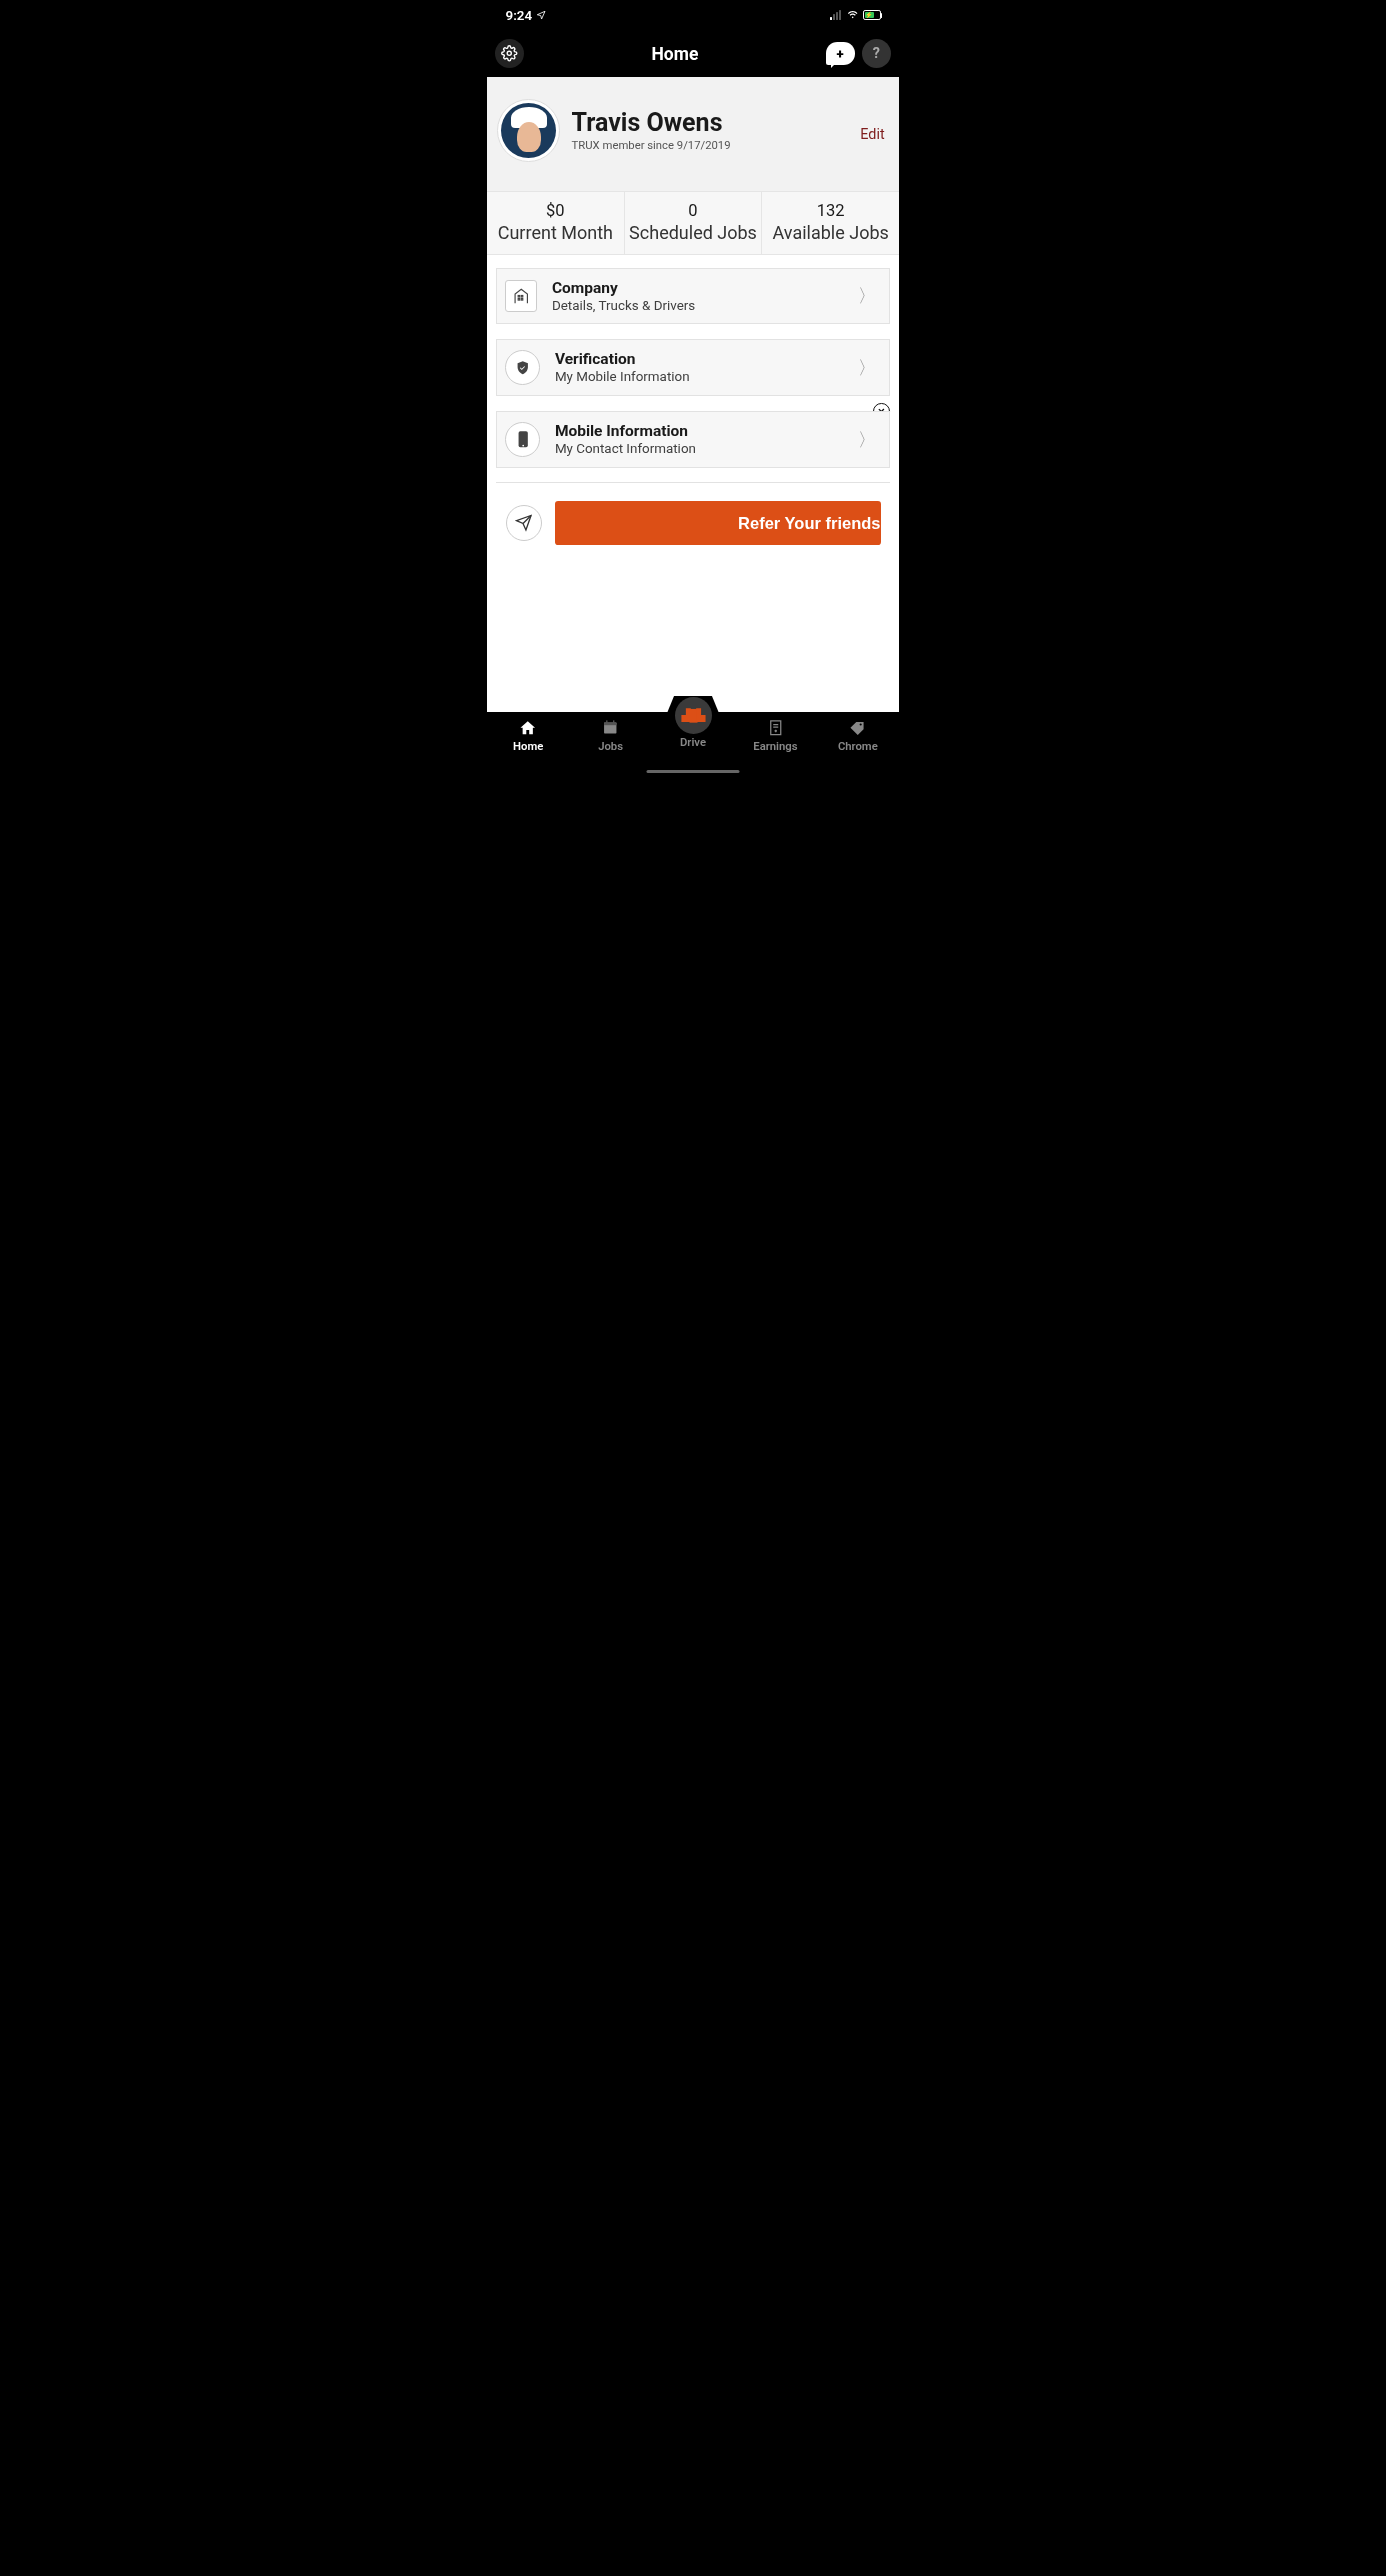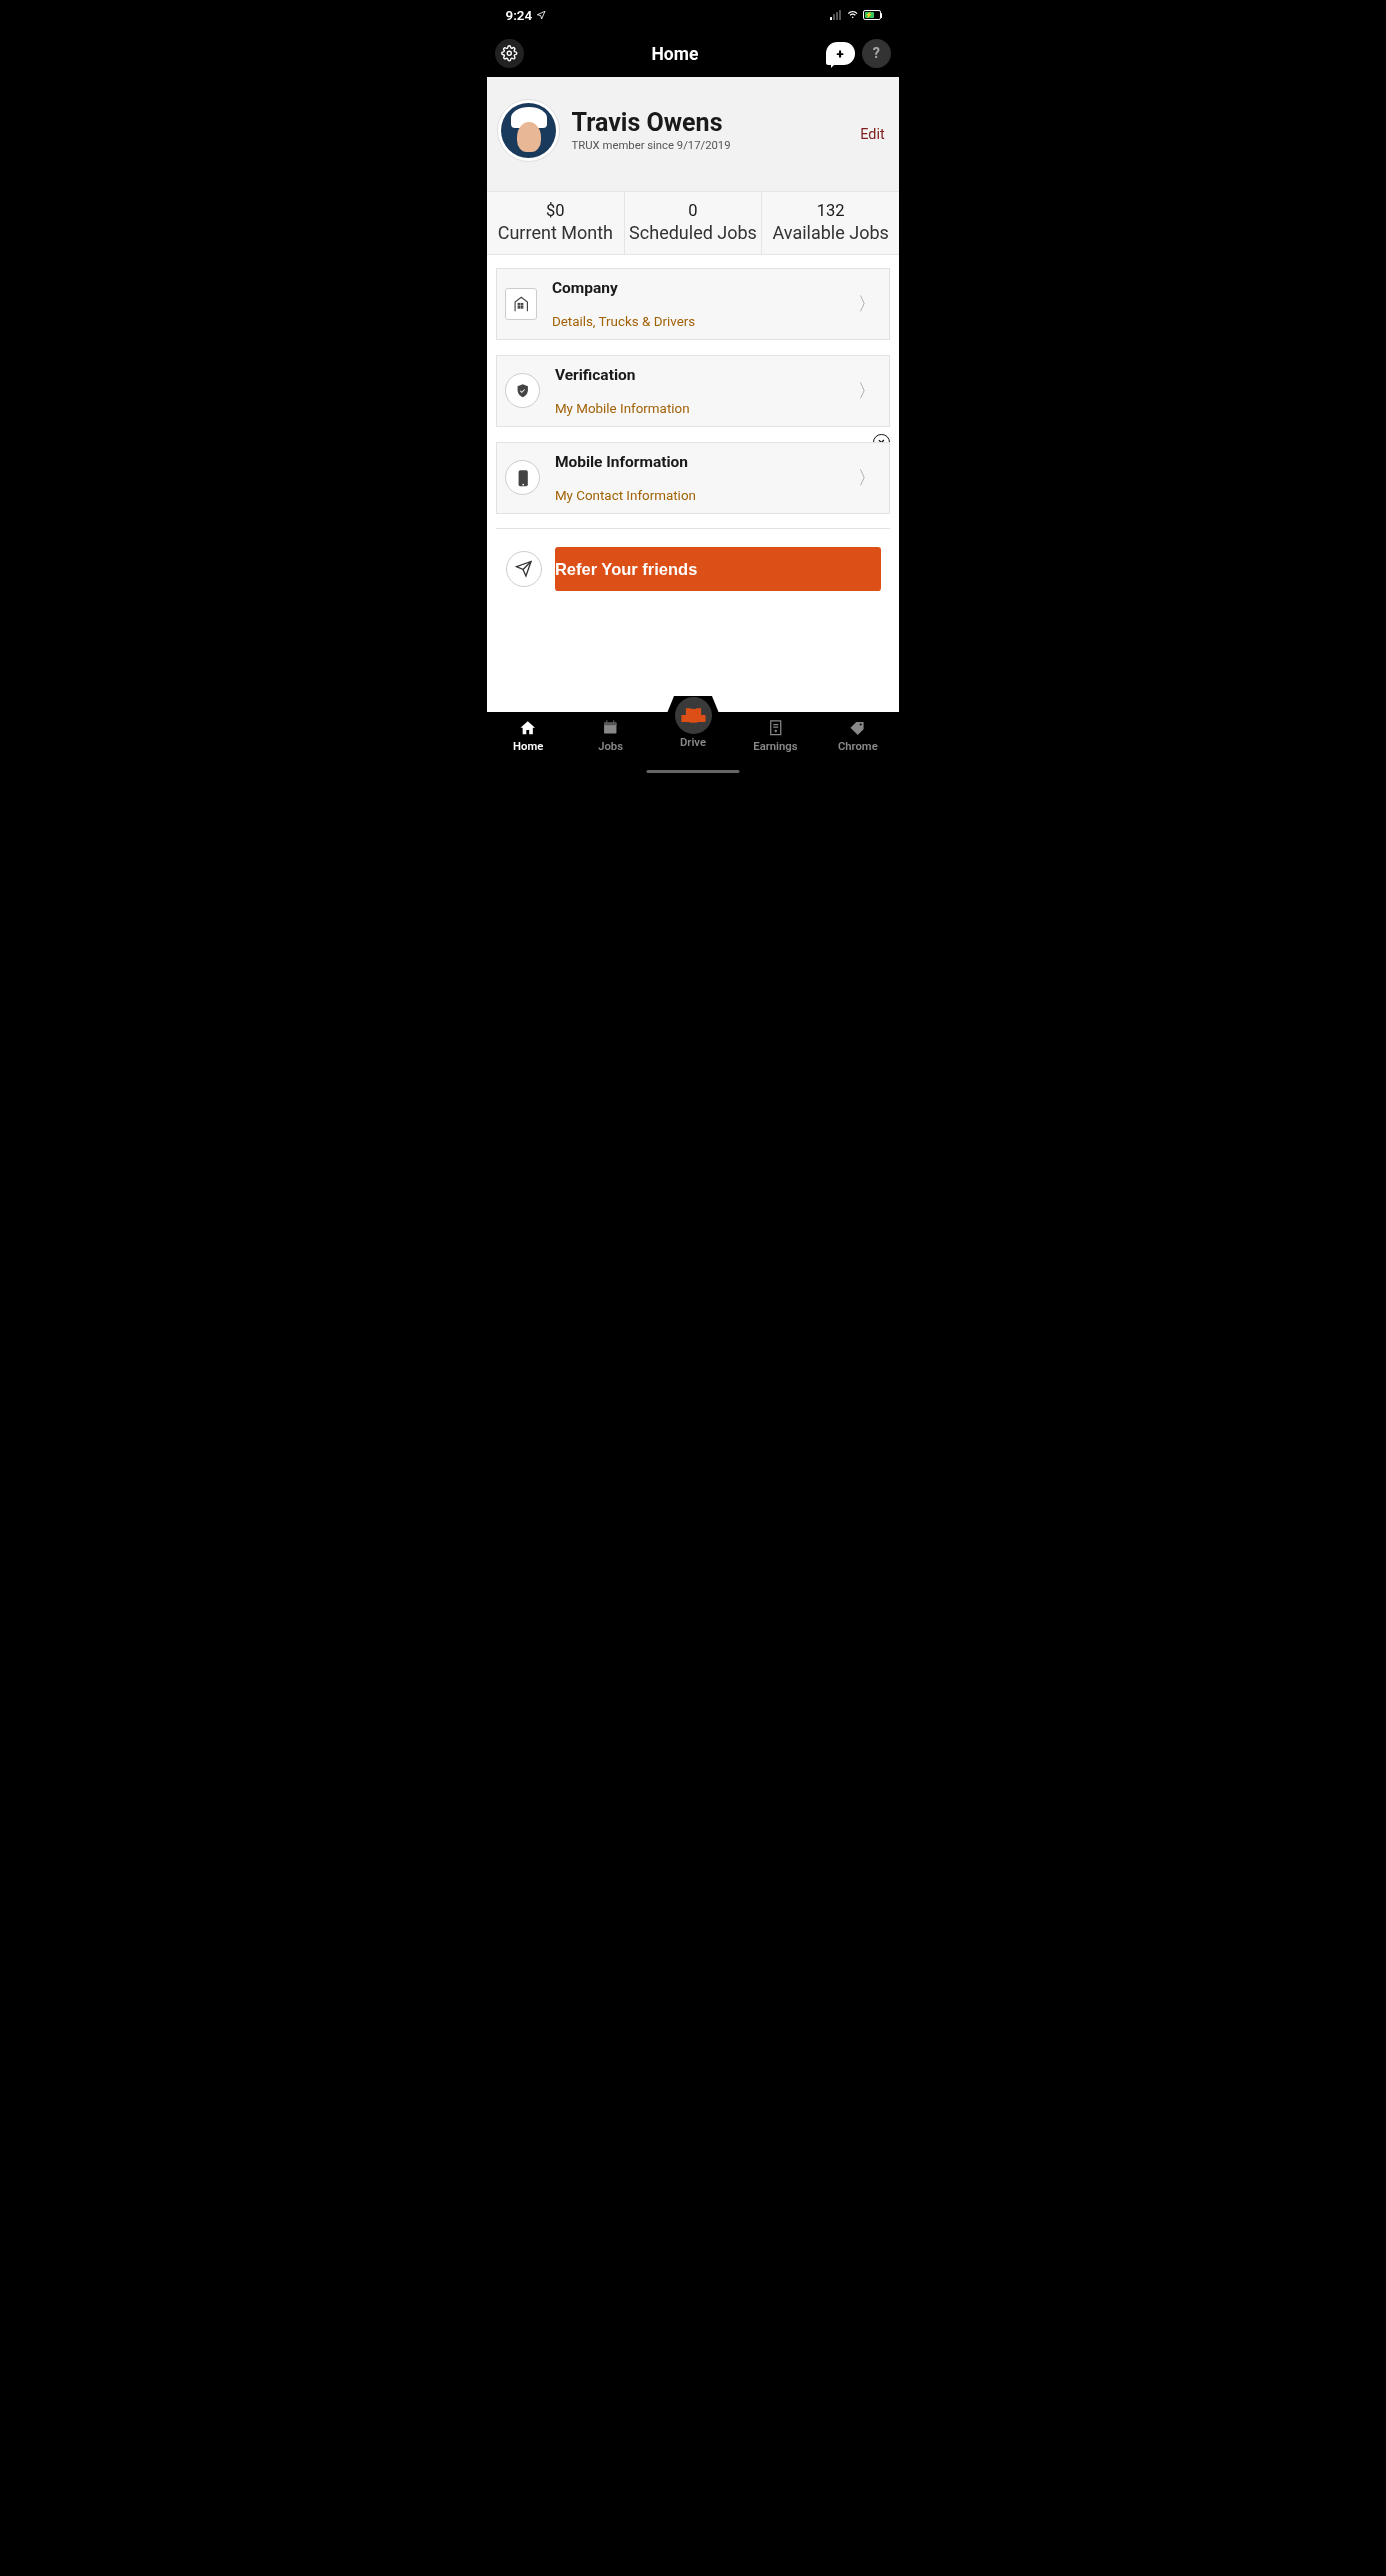--- a/index.html
+++ b/index.html
@@ -112,39 +112,39 @@
     width:32px; height:32px; border:0.5px solid #ccc; border-radius:3.1px; background:#fff;
     display:flex; align-items:center; justify-content:center; margin-right:14.4px;
     color:#444;
   }
   .menu-icon-circle {
     width:35px; height:35px; border:0.5px solid #ccc; border-radius:50%; background:#fff;
     display:flex; align-items:center; justify-content:center; margin-right:14.4px;
     color:#444;
   }
   .menu-text .title{font-size:15.5px; font-weight:700; color:#1a1a1a;}
-  .menu-text .sub{font-size:13.4px; color:#a16207; margin-top:17px;}
+  .menu-text .sub{font-size:13.4px; color:#404040; margin-top:1px;}
   .menu-chev { margin-left:auto; font-size:18.5px; color:#999; font-family:serif;}
   .close-x {
     position:absolute; right:0; top:-7.2px;
     width:16.5px; height:16.5px; border:1.3px solid #111; border-radius:50%;
     display:flex; align-items:center; justify-content:center;
     font-size:9.3px; font-weight:900; background:#fff; color:#111;
   }
   .divider { border-top:0.5px solid #e2e2e2; margin:1px 9.3px 0;}
   .refer-row {
     display:flex; align-items:center; gap:13.4px; padding:18.5px 18.5px 0 18.5px;
   }
   .paper-plane {
     width:36px; height:36px; border:0.5px solid #ccc; border-radius:50%;
     display:flex; align-items:center; justify-content:center; color:#333;
   }
   .refer-btn {
     flex:1; background:#dc4f16; color:#fff; font-size:16.5px; font-weight:700;
-    border:none; border-radius:3.1px; padding:12.4px 0; text-align:left;
+    border:none; border-radius:3.1px; padding:12.4px 0; text-align:right;
   }
   .tab-bar-wrap { position:relative; }
   .tab-bump {
     position:absolute; top:-16.5px; left:50%; transform:translateX(-50%);
     width:67px; height:36px; background:#000;
     clip-path: polygon(22% 0, 78% 0, 100% 100%, 0 100%);
   }
   .tab-bar {
     background:#000; height:65px; display:flex; align-items:flex-start;
     padding-top:5.2px;

